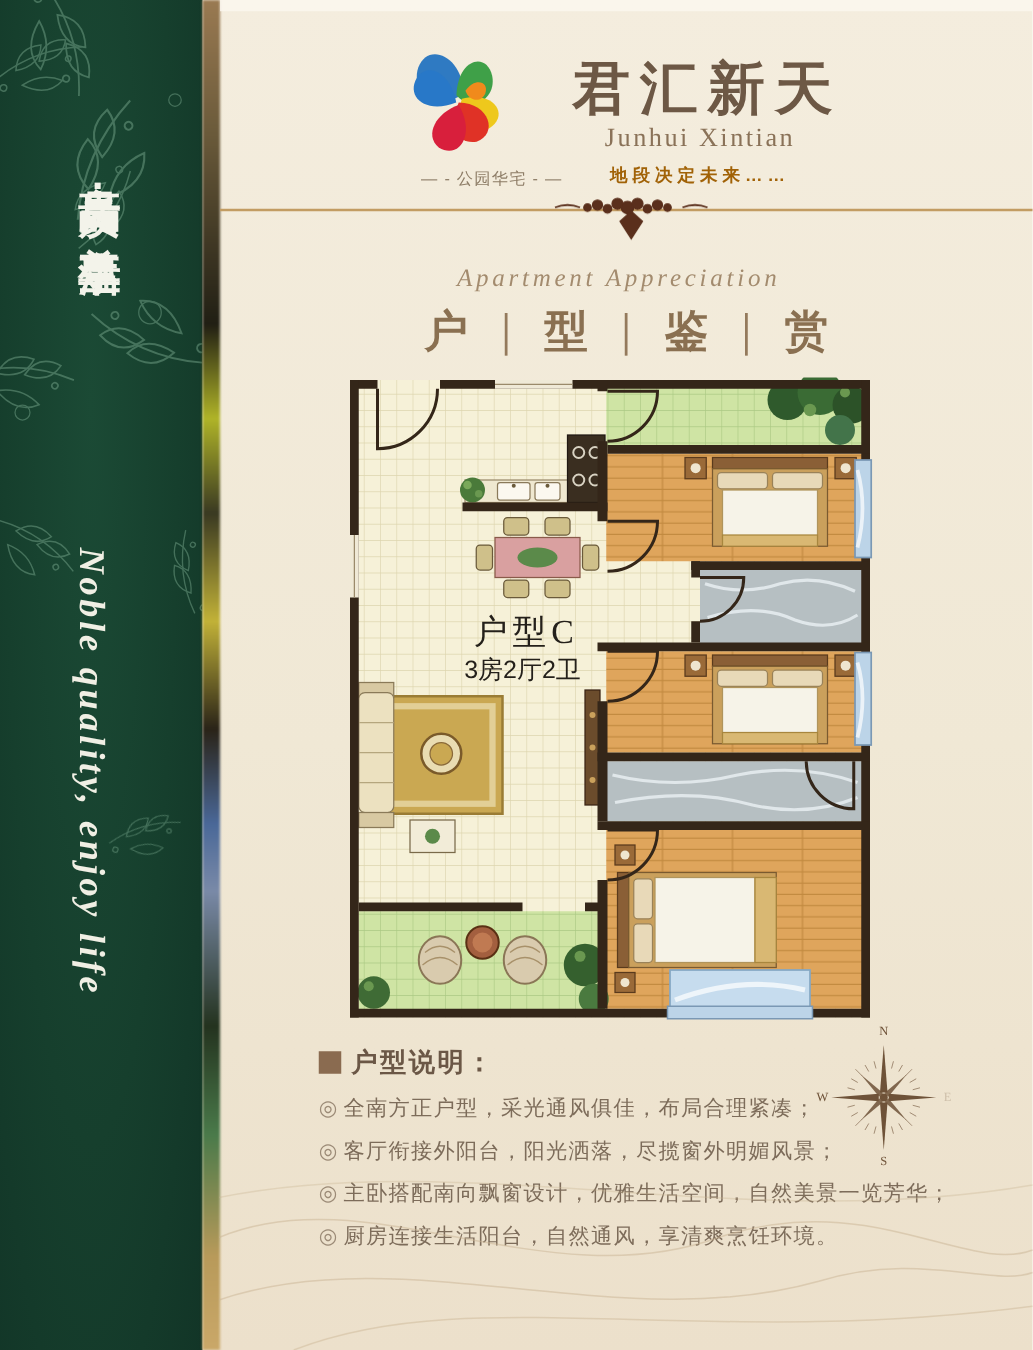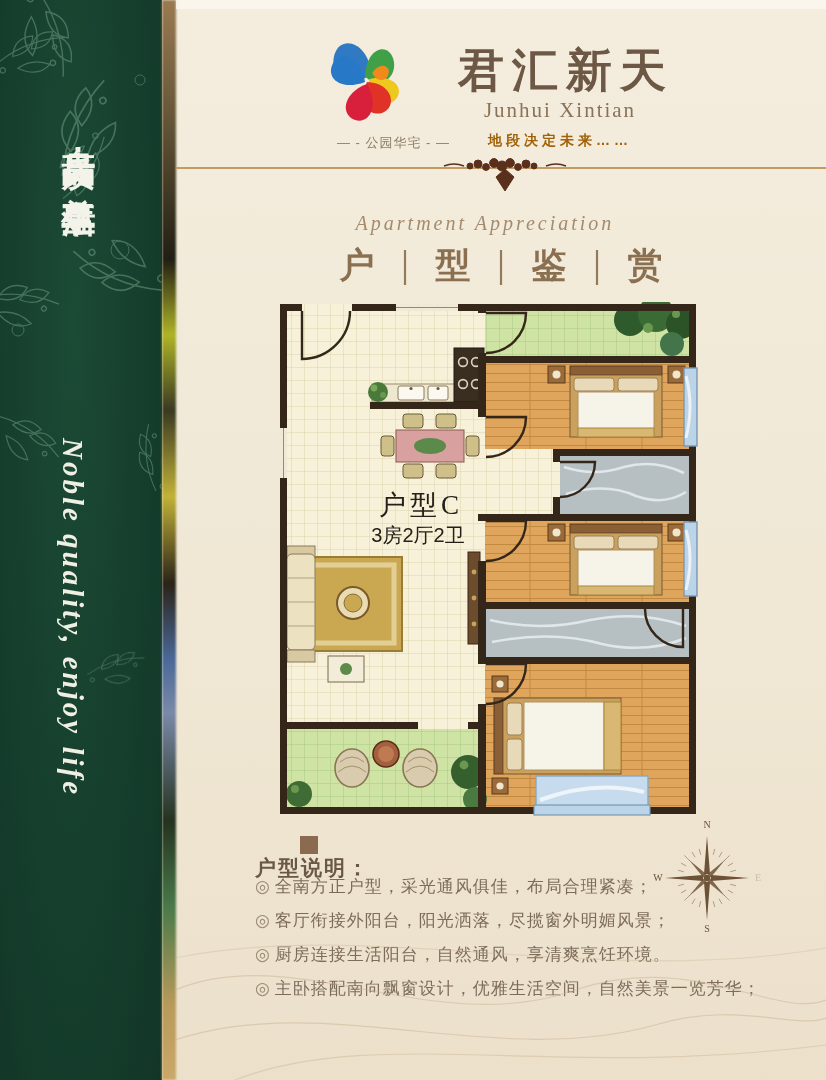--- a/index.html
+++ b/index.html
@@ -33,32 +33,32 @@
     font-family:"Liberation Serif","DejaVu Serif",serif;font-weight:bold;
     font-size:46px;letter-spacing:8px;color:#6d5845;}
   .brand-sub{position:absolute;left:438px;top:98px;width:244px;text-align:center;
     font-family:"Liberation Serif","DejaVu Serif",serif;
     font-size:21px;letter-spacing:2px;color:#8a7258;}
   .brand-tagline{position:absolute;left:442px;top:132px;width:236px;text-align:center;
     font-weight:bold;font-size:14px;letter-spacing:4px;color:#a16207;}
   .divider-line{position:absolute;left:176px;top:167px;width:650px;height:2px;background:#c29c62;}
   .divider-ornament{position:absolute;left:428px;top:153px;}
   
-  .apt-appreciation{position:absolute;left:160px;top:212px;width:650px;text-align:center;
+  .apt-appreciation{position:absolute;left:170px;top:212px;width:650px;text-align:center;
     font-family:"Liberation Serif","DejaVu Serif",serif;font-style:italic;
     font-size:20px;letter-spacing:3px;color:#a38b6e;}
   .sec-title-row{position:absolute;left:176px;top:242px;width:650px;display:flex;
     justify-content:center;align-items:center;color:#8a7051;}
   .sec-char{font-family:"Liberation Serif","DejaVu Serif",serif;font-size:35px;font-weight:600;}
   .sec-sep{font-size:27px;margin:0 27px;transform:scaleY(1.35);font-weight:300;color:#947a5c;}
   
   .floorplan{position:absolute;left:278px;top:302px;}
   
   .desc-heading{position:absolute;left:255px;top:836px;display:flex;align-items:center;
-    font-size:21px;font-weight:bold;color:#6b5746;letter-spacing:2px;flex-direction:column;}
+    font-size:21px;font-weight:bold;color:#6b5746;letter-spacing:2px;}
   .desc-square{width:18px;height:18px;background:#8a6b50;margin-right:8px;}
   .desc-list{position:absolute;left:255px;top:876px;width:500px;}
   .desc-item{font-size:17px;color:#7d6c5a;letter-spacing:1px;margin-bottom:13px;line-height:21px;
     white-space:nowrap;}
   .desc-bullet{color:#9c8b77;margin-right:4px;}
   .compass{position:absolute;left:648px;top:816px;}
   .swirls{position:absolute;left:175px;top:928px;}
 </style>
 </head>
 <body>
@@ -328,22 +328,22 @@
   <text x="140" y="240" text-anchor="middle" font-size="20" font-family="Liberation Sans, DejaVu Sans, sans-serif" fill="#24201a">3房2厅2卫</text>
 </svg>
 
 <div class="desc-heading">
   <span class="desc-square"></span>
   <span>户型说明：</span>
 </div>
 <div class="desc-list">
   <div class="desc-item"><span class="desc-bullet">◎</span><span>全南方正户型，采光通风俱佳，布局合理紧凑；</span></div>
   <div class="desc-item"><span class="desc-bullet">◎</span><span>客厅衔接外阳台，阳光洒落，尽揽窗外明媚风景；</span></div>
+  <div class="desc-item"><span class="desc-bullet">◎</span><span>主卧搭配南向飘窗设计，优雅生活空间，自然美景一览芳华；</span></div>
   <div class="desc-item"><span class="desc-bullet">◎</span><span>厨房连接生活阳台，自然通风，享清爽烹饪环境。</span></div>
-  <div class="desc-item"><span class="desc-bullet">◎</span><span>主卧搭配南向飘窗设计，优雅生活空间，自然美景一览芳华；</span></div>
 </div>
 
 <svg class="compass" width="118" height="118" viewBox="0 0 118 118">
   <g transform="translate(59,62)" stroke="#7a5f46">
     <g stroke-width="0.6" opacity="0.8">
       <path d="M0,-26 V-34 M0,26 V34 M-26,0 H-34 M26,0 H34"></path>
       <g transform="rotate(15)">
           <path d="M0,-24 V-30 M0,24 V30 M-24,0 H-30 M24,0 H30"></path>
         </g>
       <g transform="rotate(30)">

